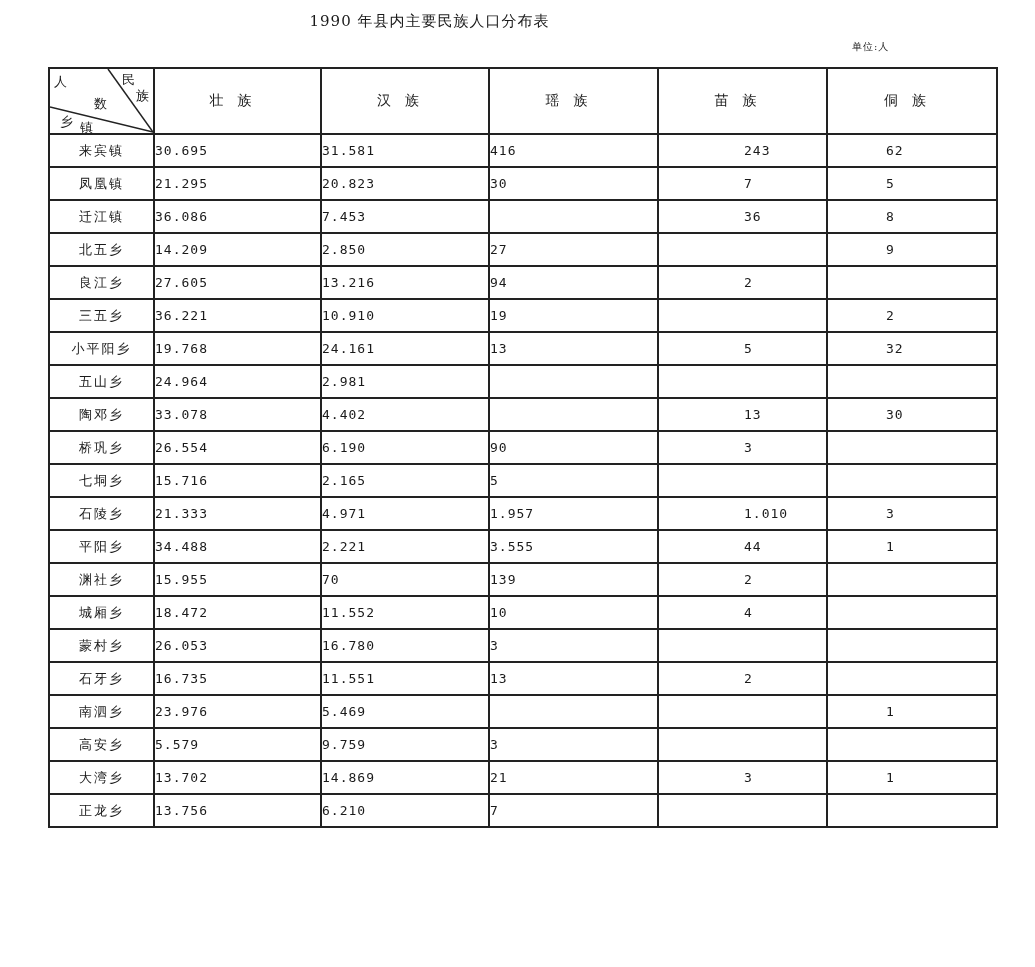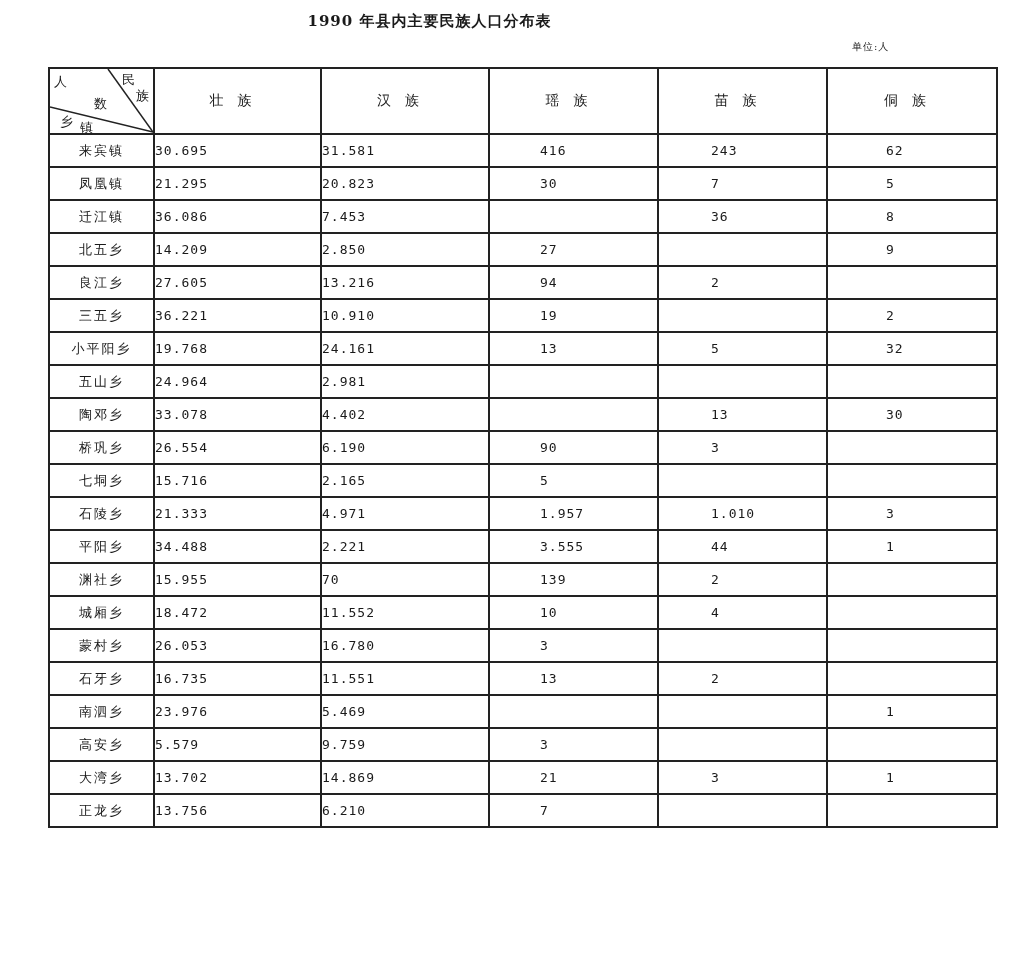--- a/index.html
+++ b/index.html
@@ -2,41 +2,41 @@
 <html><head>
 <meta charset="utf-8">
 <style>
   html, body { margin: 0; padding: 0; background: #ffffff; }
   body {
     width: 1035px; height: 967px; position: relative; overflow: hidden;
     font-family: "DejaVu Serif", "Liberation Serif", serif; color: #1a1a1a;
   }
   .title {
     position: absolute; left: 0; width: 859px; top: 12px;
-    text-align: center; font-size: 15px; font-weight: bold; letter-spacing: 1px;
+    text-align: center; font-size: 15px; font-weight: normal; letter-spacing: 1px;
   }
   .unit {
     position: absolute; left: 852px; top: 40px; font-size: 10px; letter-spacing: 1px;
   }
   table.pop {
     position: absolute; left: 48px; top: 67px;
     border-collapse: collapse; table-layout: fixed; width: 948px;
   }
   table.pop td, table.pop th {
     border: 2px solid #222; padding: 0; font-size: 13px; font-weight: normal;
     height: 31px; white-space: nowrap; overflow: hidden;
   }
   table.pop thead th { height: 64px; font-size: 14px; letter-spacing: 14px; text-align: center; }
   th.corner { position: relative; letter-spacing: 0; }
   th.corner svg { position: absolute; left: 0; top: 0; }
   .corner span { position: absolute; font-size: 13px; letter-spacing: 0; }
   td.name { text-align: center; font-size: 14px; letter-spacing: 2px; font-family: "DejaVu Sans", "Liberation Sans", sans-serif; }
   td.num { padding-left: 42px; letter-spacing: 1px; font-family: "DejaVu Sans Mono", "Liberation Mono", monospace; }
-  td.num.c3 { padding-left: 50px; }
-  td.num.c4 { padding-left: 52px; }
+  td.num.c3 { }
+  td.num.c4 { padding-left: 85px; }
   td.num.c5 { padding-left: 58px; }
 </style>
 </head>
 <body>
 
 <div class="title">1990 年县内主要民族人口分布表</div>
 <div class="unit">单位:人</div>
 
 <table class="pop">
   <colgroup>

